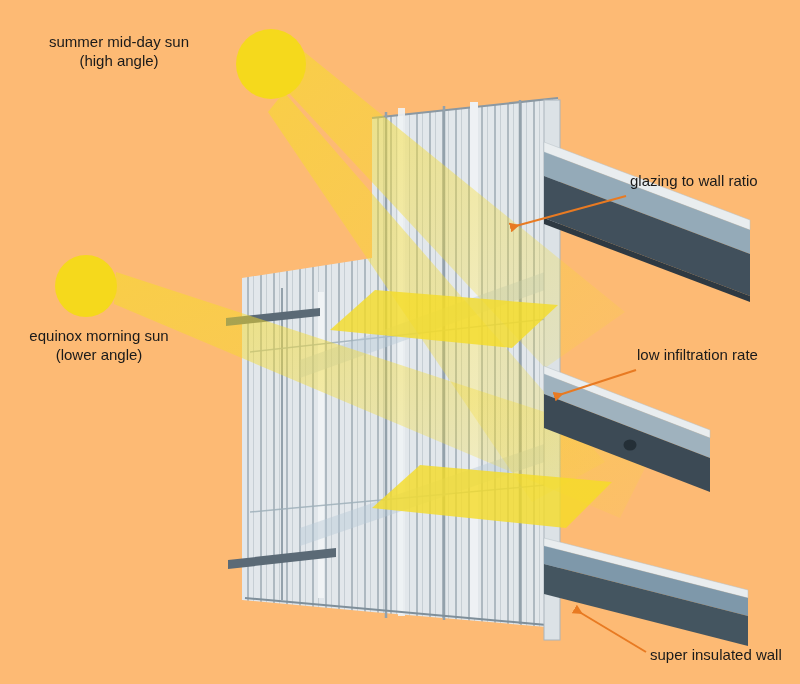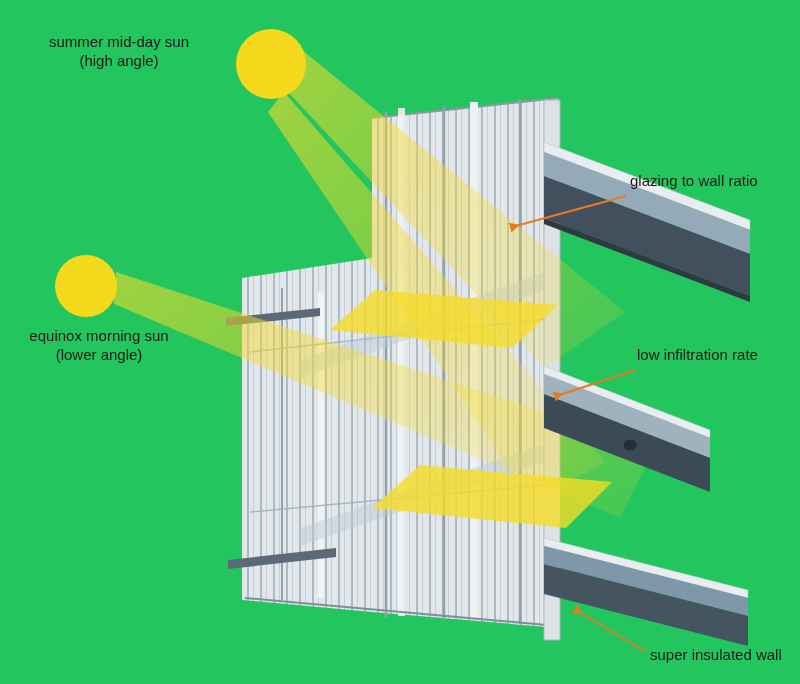--- a/index.html
+++ b/index.html
@@ -4,21 +4,21 @@
 <style>
   html, body {
     margin: 0;
     padding: 0;
     background: #ffffff;
   }
   .stage {
     position: relative;
     width: 800px;
     height: 684px;
-    background: #22c55e;
+    background: #fdba74;
     overflow: hidden;
     font-family: "Liberation Sans", sans-serif;
   }
   svg text {
     font-family: "Liberation Sans", sans-serif;
     font-size: 15px;
     fill: #1a1a1a;
   }
   svg .ann-text {
     font-size: 15px;

